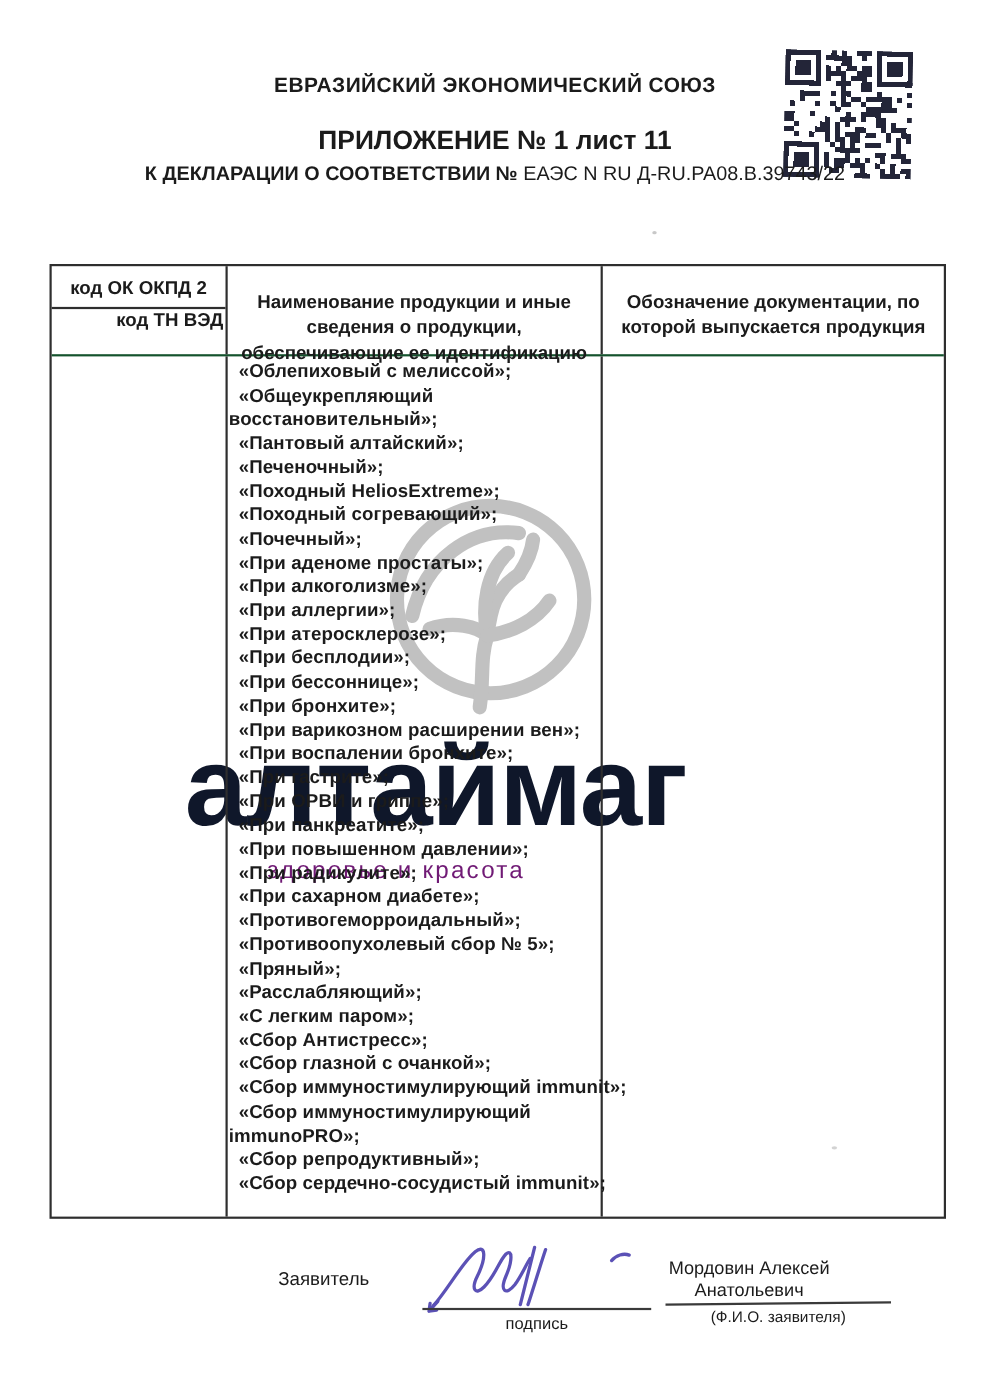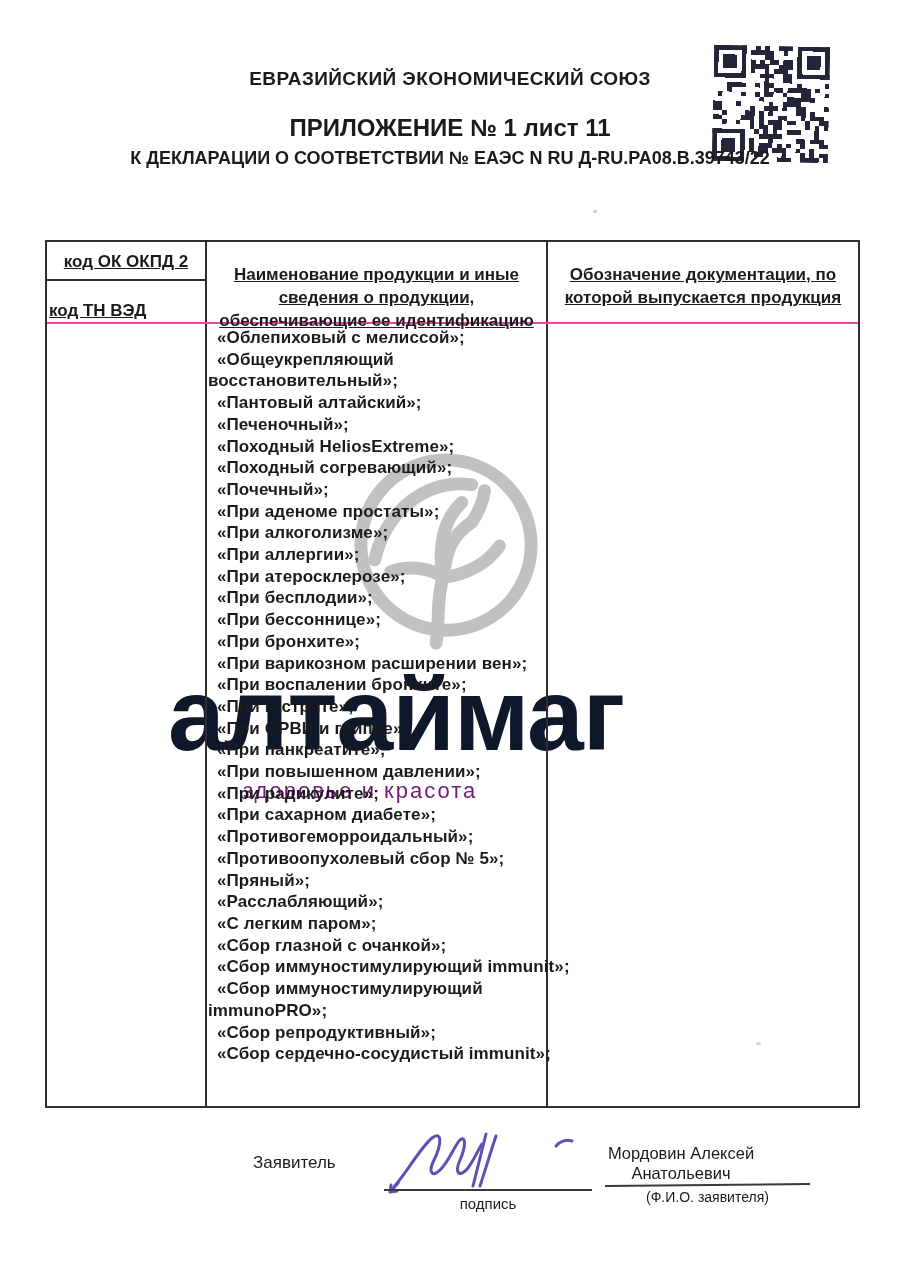--- a/index.html
+++ b/index.html
@@ -5,39 +5,39 @@
   html,body{margin:0;padding:0;background:#ffffff;}
   .page{
     position:relative;width:900px;height:1273px;background:#ffffff;overflow:hidden;
     font-family:"Liberation Sans",sans-serif;color:#1b1b1b;
   }
   
   .hdr{position:absolute;left:0;width:900px;text-align:center;font-weight:bold;z-index:3;}
   .hdr1{top:68px;font-size:19px;letter-spacing:.4px;}
   .hdr2{top:114px;font-size:24px;}
   .hdr3{top:148px;font-size:18px;}
-  .hdr3 .num{font-weight:700;}
+  .hdr3 .num{font-weight:400;}
   .qr{position:absolute;left:713px;top:46px;width:116px;height:116px;z-index:2;transform:rotate(1.2deg);}
   
   .wm{position:absolute;z-index:1;}
   .wm-tree{left:347px;top:449px;width:198px;height:202px;}
   .wm-brand{left:168px;top:664px;font-size:102px;font-weight:bold;color:#0f172a;
     letter-spacing:-1px;line-height:1;white-space:nowrap;}
   .wm-tag{left:243px;top:778px;font-size:22px;color:#701a75;letter-spacing:2px;white-space:nowrap;}
   
   .tbl{position:absolute;left:45px;top:240px;width:815px;height:868px;z-index:2;
     border:2px solid #2e2e2e;display:flex;flex-direction:column;box-sizing:border-box;background:transparent;}
-  .thead{display:flex;height:80px;border-bottom:2px solid #ec4899;text-decoration:underline;}
+  .thead{display:flex;height:80px;border-bottom:2px solid #14532d;}
   .tbody{display:flex;flex:1;min-height:0;}
   .c1{width:160px;border-right:2px solid #2e2e2e;box-sizing:border-box;}
   .c2{width:341px;border-right:2px solid #2e2e2e;box-sizing:border-box;}
   .c3{flex:1;}
   .th{font-weight:bold;font-size:17px;text-align:center;line-height:1.35;padding-top:22px;white-space:pre-line;}
   .c1a{font-weight:bold;font-size:17px;text-align:center;padding:10px 2px 7px;border-bottom:2px solid #2e2e2e;}
-  .c1b{font-weight:bold;font-size:17px;text-align:left;padding:20px 2px;}
+  .c1b{font-weight:bold;font-size:17px;text-align:right;padding:0 2px;}
   .plist{padding-top:3px;font-weight:bold;}
   .pline{font-size:17px;line-height:21.7px;padding-left:10px;letter-spacing:.1px;white-space:nowrap;}
   .pline.cont{padding-left:1px;}
   
   .ft{position:absolute;z-index:3;}
   .applicant{left:253px;top:1153px;font-size:17px;}
   .sig{left:388px;top:1130px;width:212px;height:66px;}
   .sig-line{left:384px;top:1189px;width:208px;height:2px;background:#3a3a3a;}
   .sig-caption{left:384px;top:1195px;width:208px;text-align:center;font-size:15px;}
   .name{left:586px;top:1144px;width:190px;text-align:center;font-size:16.5px;line-height:1.2;}
@@ -314,20 +314,21 @@
           <div class="pline">«При ОРВИ и гриппе»;</div>
           <div class="pline">«При панкреатите»;</div>
           <div class="pline">«При повышенном давлении»;</div>
           <div class="pline">«При радикулите»;</div>
           <div class="pline">«При сахарном диабете»;</div>
           <div class="pline">«Противогеморроидальный»;</div>
           <div class="pline">«Противоопухолевый сбор № 5»;</div>
           <div class="pline">«Пряный»;</div>
           <div class="pline">«Расслабляющий»;</div>
           <div class="pline">«С легким паром»;</div>
+          <div class="pline">«Сбор Антистресс»;</div>
           <div class="pline">«Сбор глазной с очанкой»;</div>
           <div class="pline">«Сбор иммуностимулирующий immunit»;</div>
           <div class="pline">«Сбор иммуностимулирующий</div>
           <div class="pline cont">immunoPRO»;</div>
           <div class="pline">«Сбор репродуктивный»;</div>
           <div class="pline">«Сбор сердечно-сосудистый immunit»;</div>
         </div>
       <div class="c3"></div>
     </div>
   </div>

